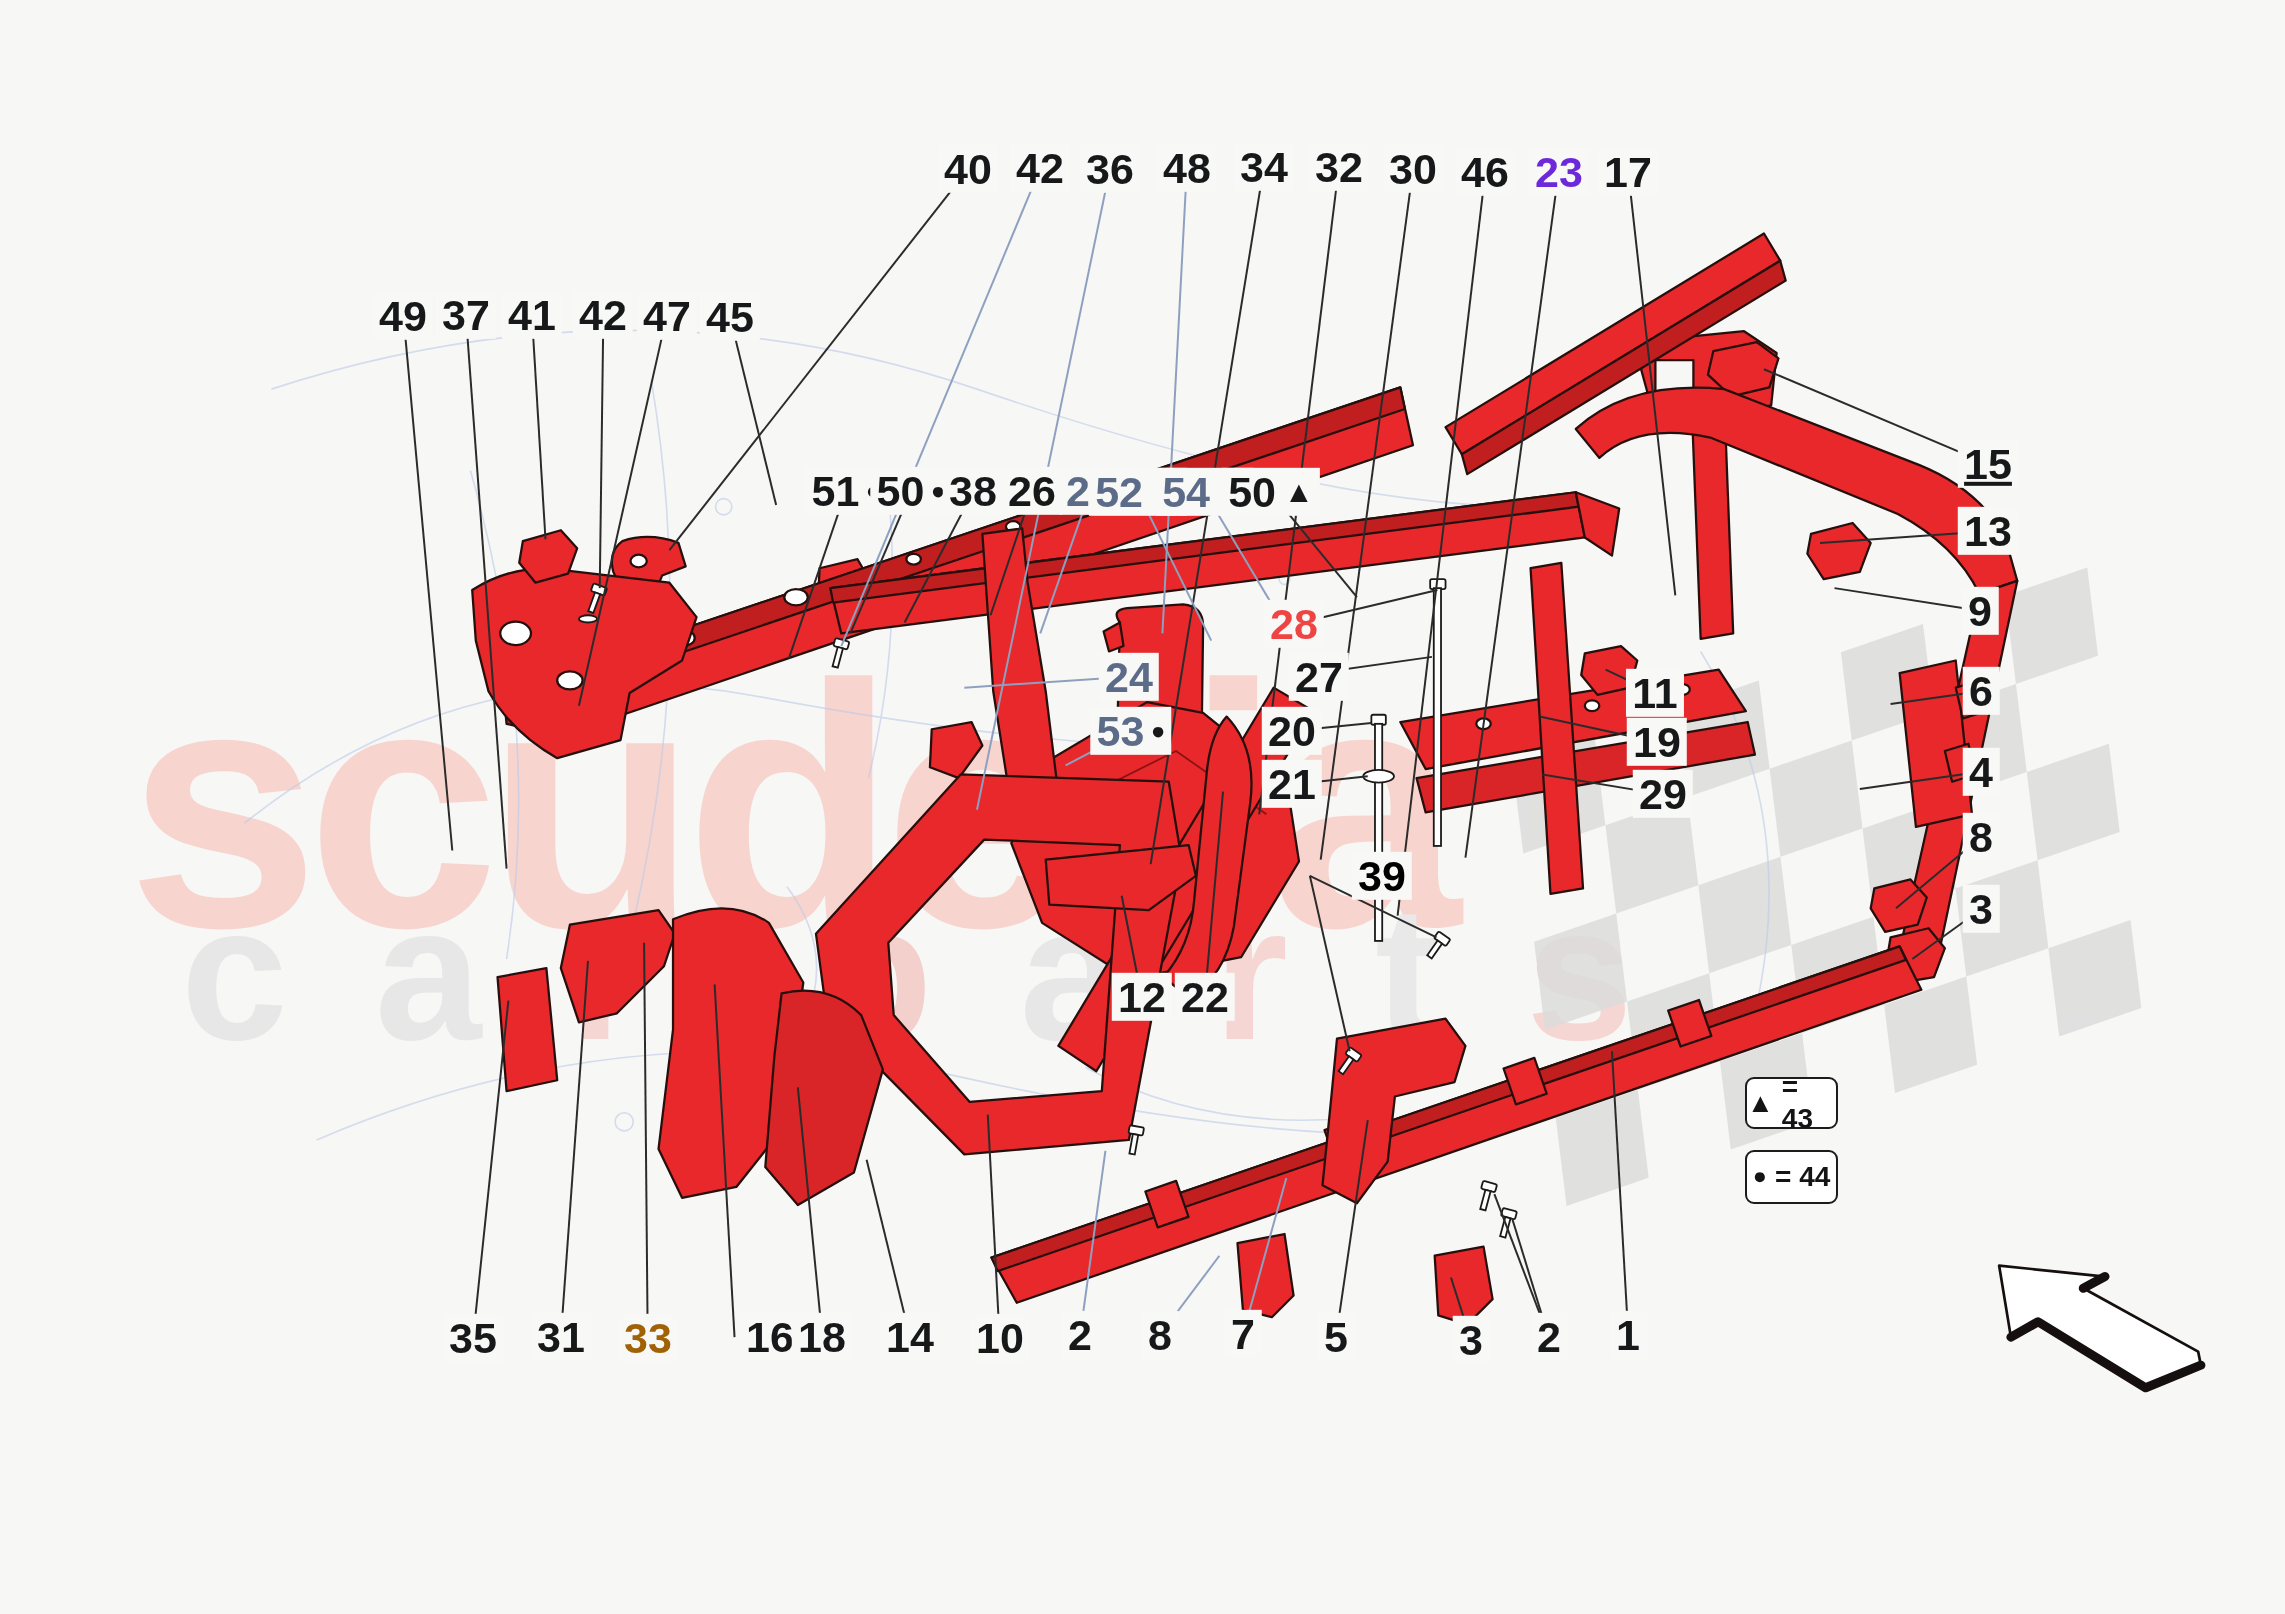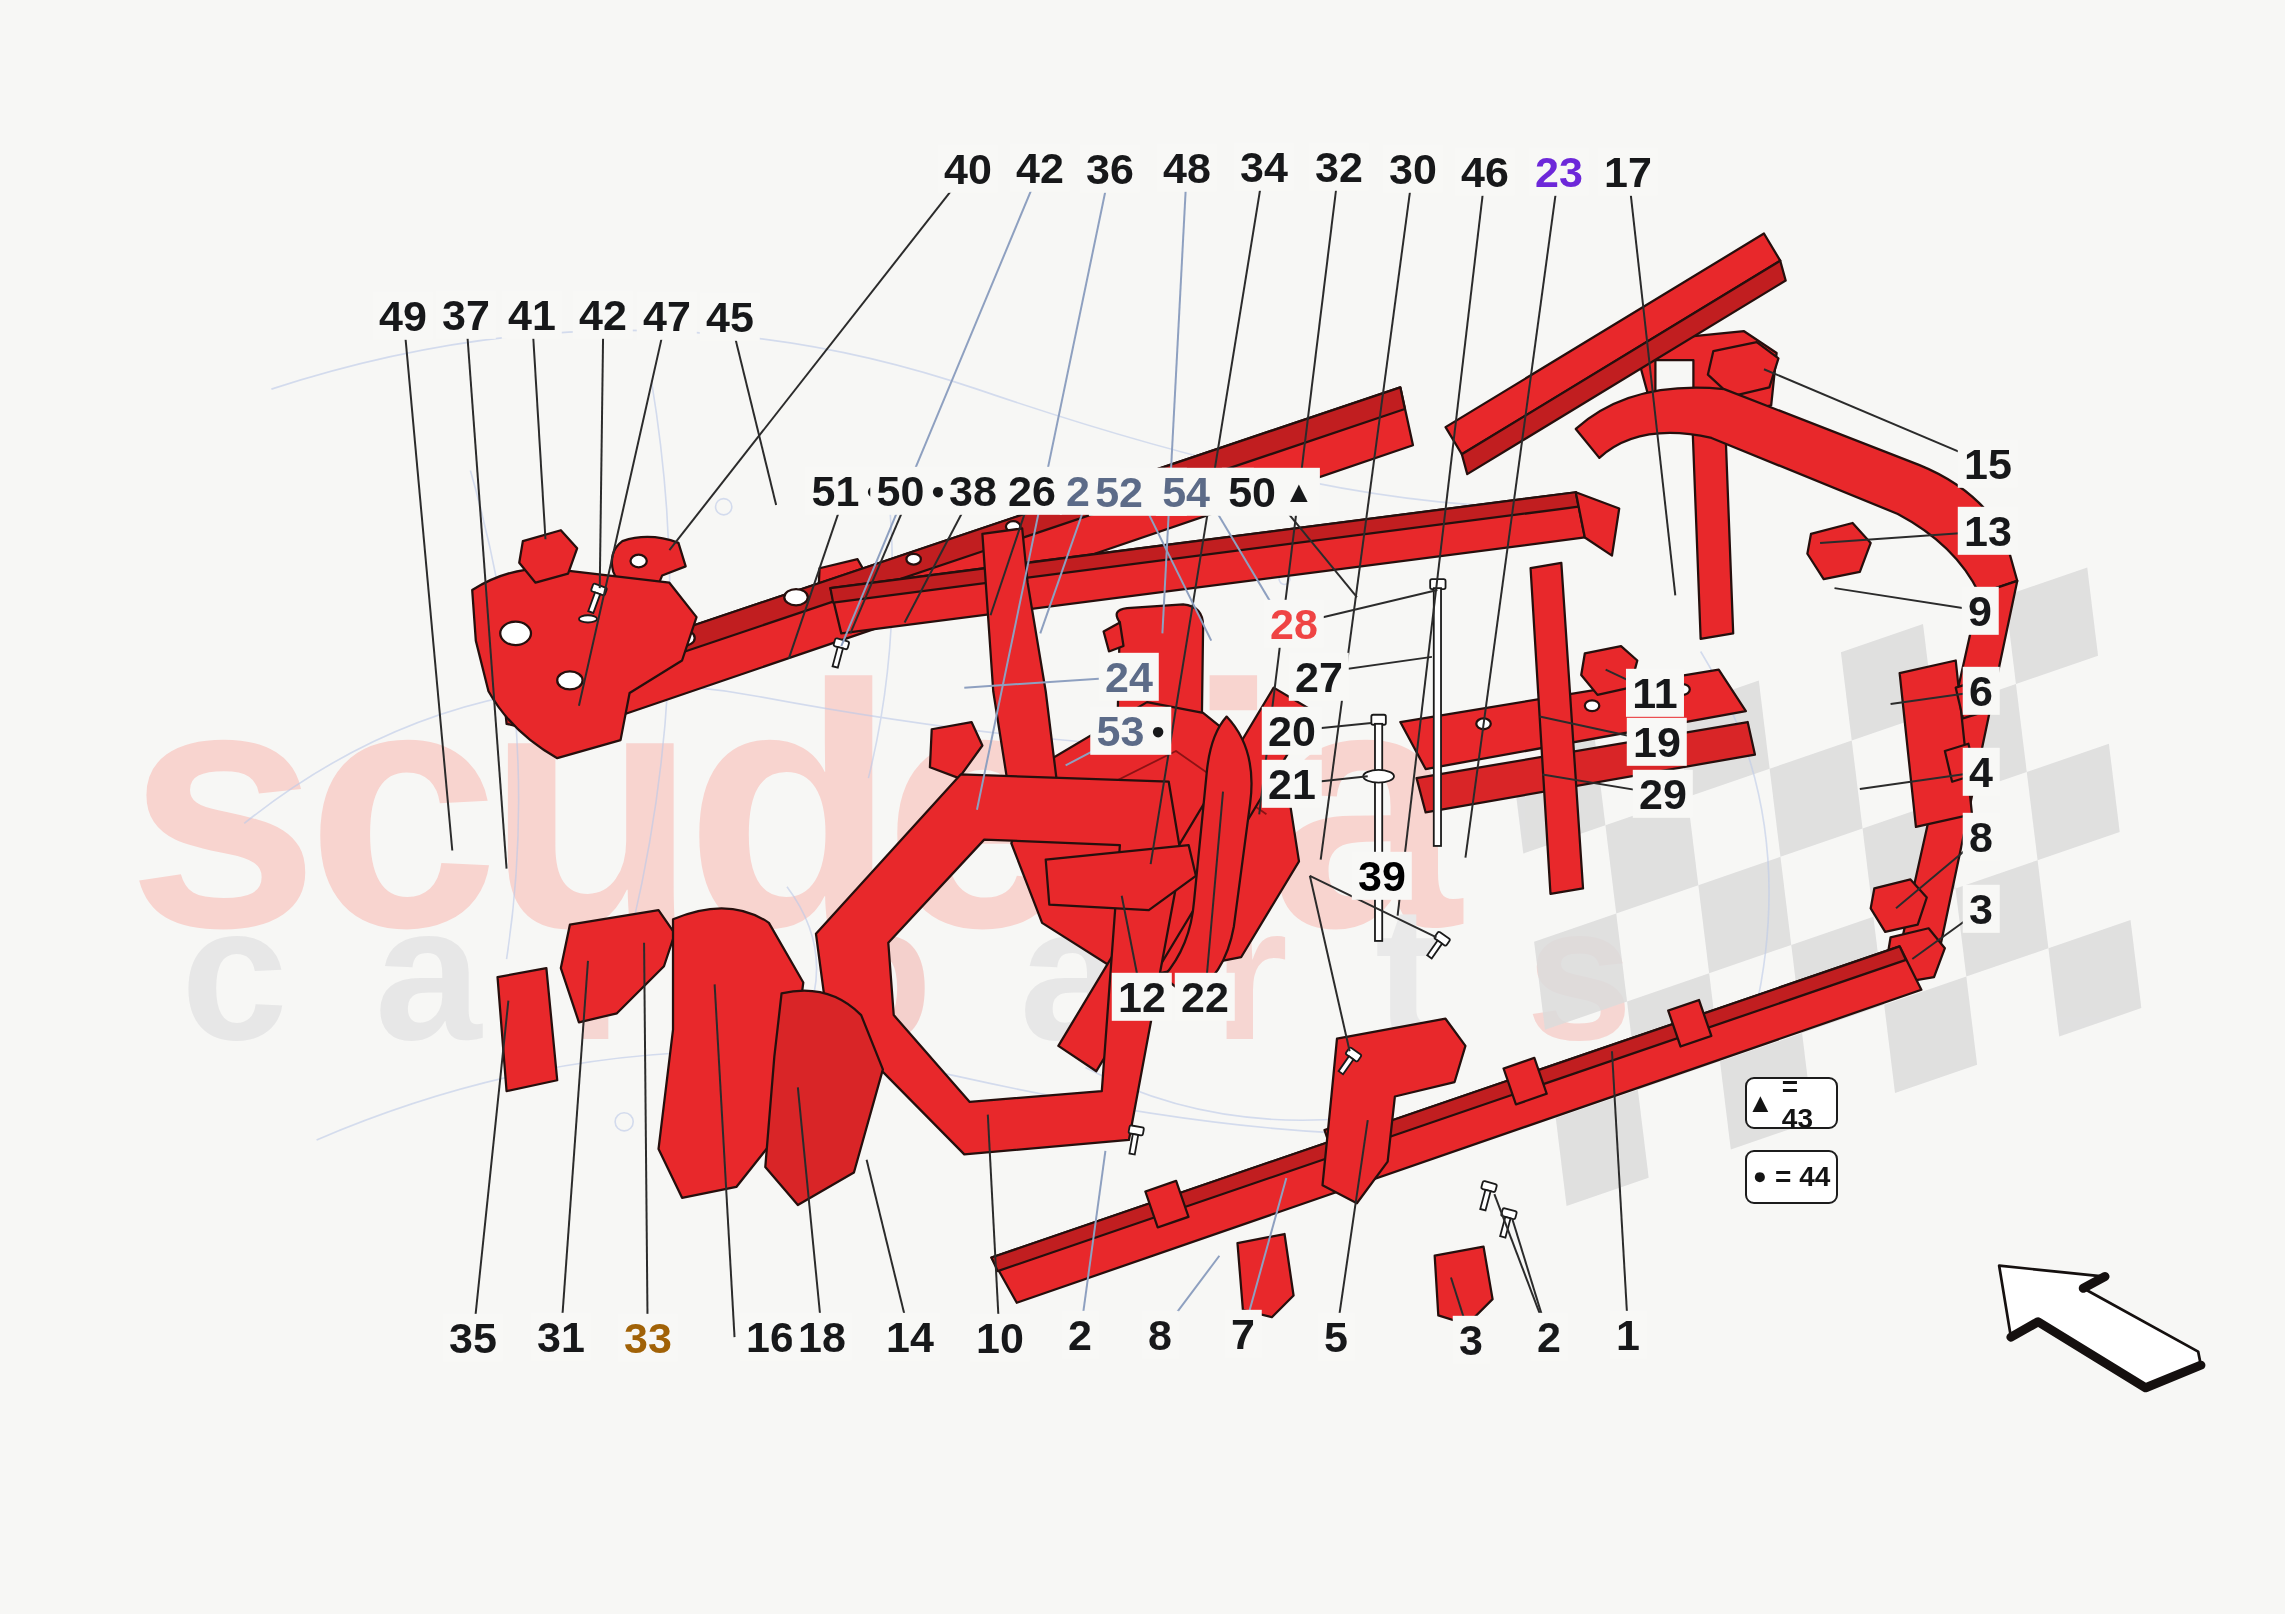--- a/index.html
+++ b/index.html
@@ -383,21 +383,21 @@
       </div>
       <div class="plabel" style="left: 1370px; top: 876px; color: #000000; margin-left: 12px;">
         <span>39</span>
       </div>
       <div class="plabel" style="left: 1142px; top: 997px; color: rgb(23, 24, 26);">
         <span>12</span>
       </div>
       <div class="plabel" style="left: 1205px; top: 997px; color: rgb(23, 24, 26);">
         <span>22</span>
       </div>
-      <div class="plabel" style="left: 1988px; top: 464px; color: rgb(23, 24, 26);">
+      <div class="plabel" style="left: 1988px; top: 464px; color: rgb(23, 24, 26); text-decoration: underline;">
         <span>15</span>
       </div>
       <div class="plabel" style="left: 1988px; top: 531px; color: rgb(23, 24, 26);">
         <span>13</span>
       </div>
       <div class="plabel" style="left: 1980px; top: 611px; color: rgb(23, 24, 26);">
         <span>9</span>
       </div>
       <div class="plabel" style="left: 1981px; top: 691px; color: rgb(23, 24, 26);">
         <span>6</span>

